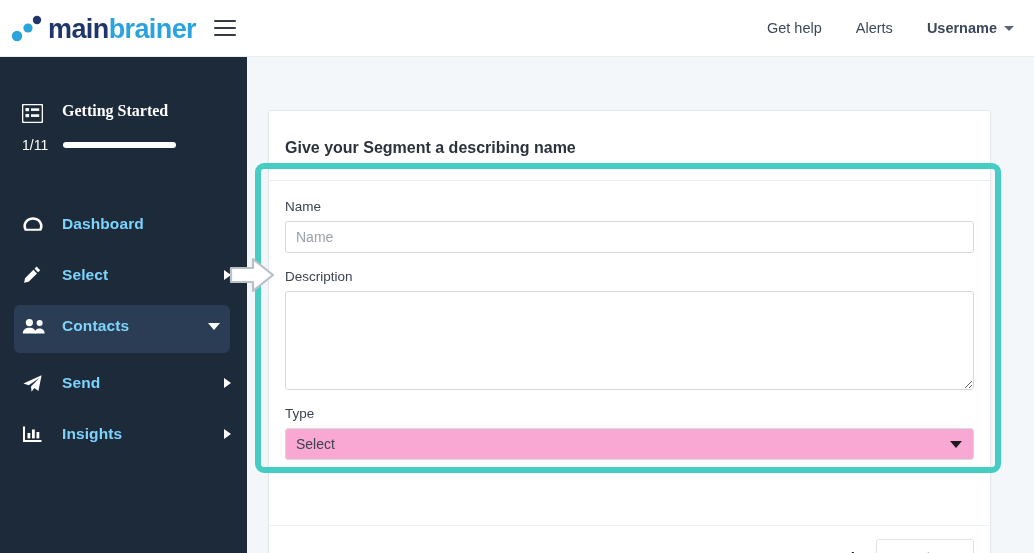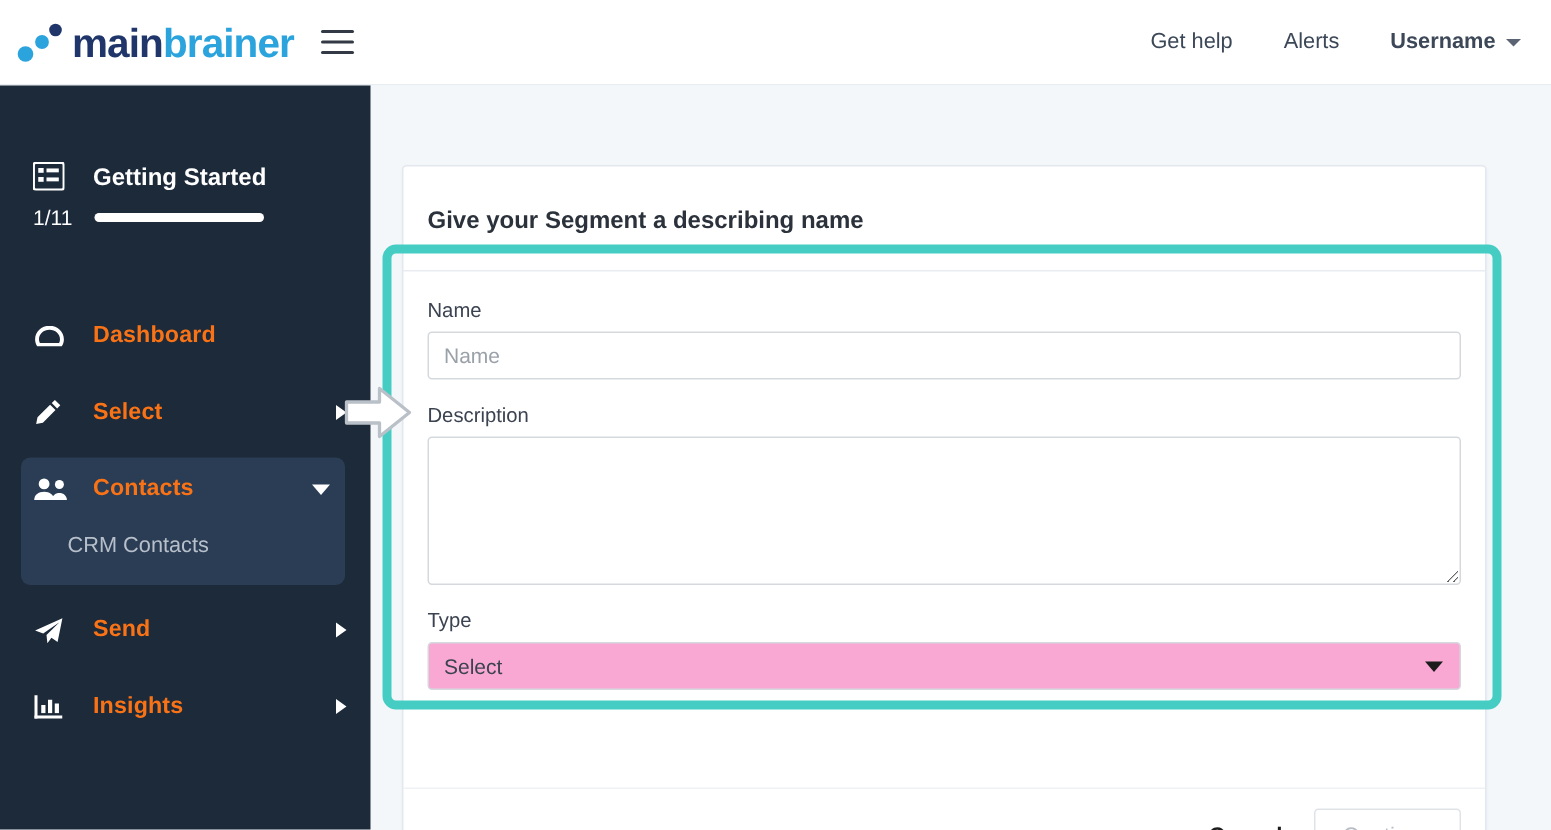--- a/index.html
+++ b/index.html
@@ -57,21 +57,21 @@
   
   .sidebar {
     position: absolute; top: 57px; left: 0;
     width: 247px; height: 496px;
     background: #1c2a3a;
     overflow: hidden;
   }
   .side-row {
     display: flex; align-items: center;
     height: 42px; padding: 0 16px 0 22px;
-    color: #f97316; cursor: pointer;
+    color: #7dd3fc; cursor: pointer;
     position: relative;
   }
   .side-icon {
     width: 26px; min-width: 26px; height: 22px;
     display: flex; align-items: center; justify-content: flex-start;
     margin-right: 14px;
   }
   .side-label { font-size: 15.5px; font-weight: bold; letter-spacing: .1px; }
   .side-arrow-right {
     margin-left: auto;
@@ -82,21 +82,21 @@
   }
   .side-arrow-down {
     margin-left: auto;
     width: 0; height: 0;
     border-left: 6px solid transparent;
     border-right: 6px solid transparent;
     border-top: 7px solid #ffffff;
   }
 
   .getting-started { position: absolute; top: 45px; left: 0; width: 247px; }
-  .gs-row { display: flex; align-items: flex-end; padding: 0 22px; height: 26px; }
+  .gs-row { display: flex; align-items: flex-start; padding: 0 22px; height: 26px; font-family: Liberation Serif, serif; }
   .gs-label { font-size: 16px; font-weight: bold; color: #fff; }
   .gs-progress-row {
     display: flex; align-items: center;
     padding: 0 22px; margin-top: 9px; gap: 15px;
   }
   .gs-count { font-size: 14px; color: #fff; font-weight: normal; }
   .gs-track {
     width: 113px; height: 6px; background: #ffffff; border-radius: 3px;
     overflow: hidden;
   }
@@ -312,21 +312,20 @@
           <svg width="24" height="17" viewBox="0 0 24 17">
             <circle cx="7.4" cy="4.6" r="3.6" fill="#fff"></circle>
             <path d="M.8 15.4c0-3.6 2.9-5.6 6.6-5.6s6.6 2 6.6 5.6H.8z" fill="#fff"></path>
             <circle cx="17.6" cy="5" r="3" fill="#fff"></circle>
             <path d="M12.6 15.4c0-3 2.3-4.8 5-4.8s5 1.8 5 4.8h-10z" fill="#fff"></path>
           </svg>
         </span>
         <span class="side-label">Contacts</span>
         <span class="side-arrow-down"></span>
       </div>
-      <div class="subitem">CRM Contacts</div>
     </div>
 
     <div class="nav-item-wrap">
       <div class="side-row">
         <span class="side-icon">
           <svg width="21" height="19" viewBox="0 0 21 19">
             <path d="M19.6 1.2L1.4 9.4l5.4 1.9 10.8-7.5-8.6 8.6.6 5.4 2.7-3.7 4.1 2.9 3.2-15.8z" fill="#fff"></path>
           </svg>
         </span>
         <span class="side-label">Send</span>

